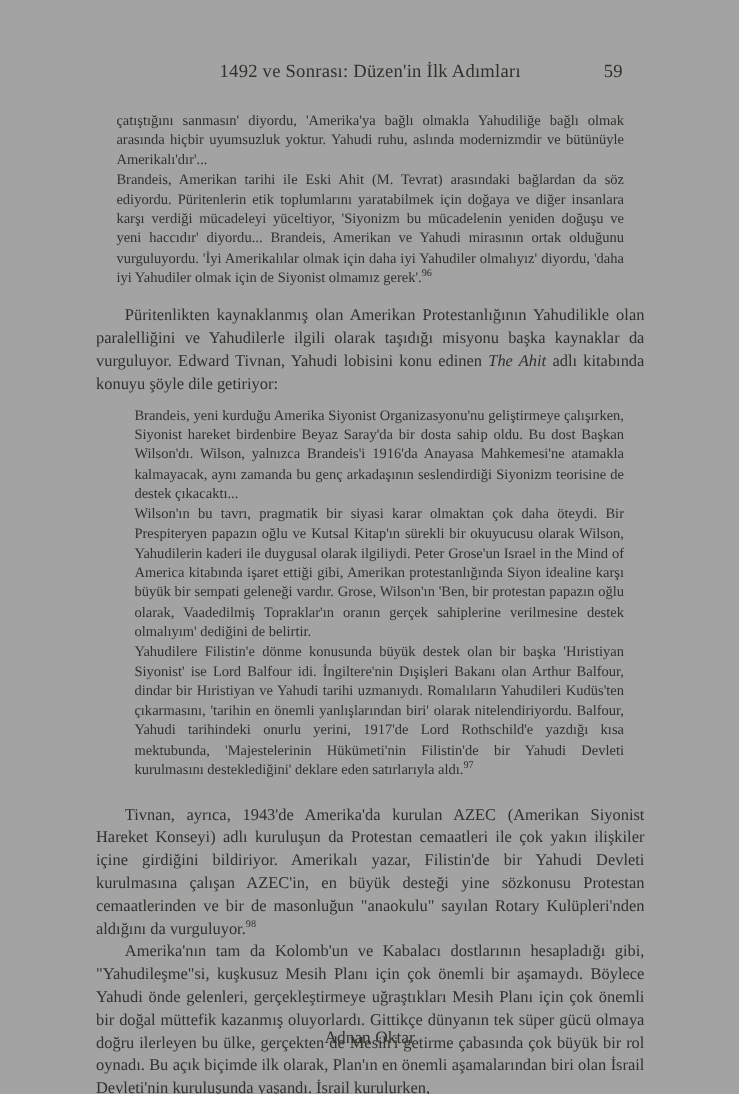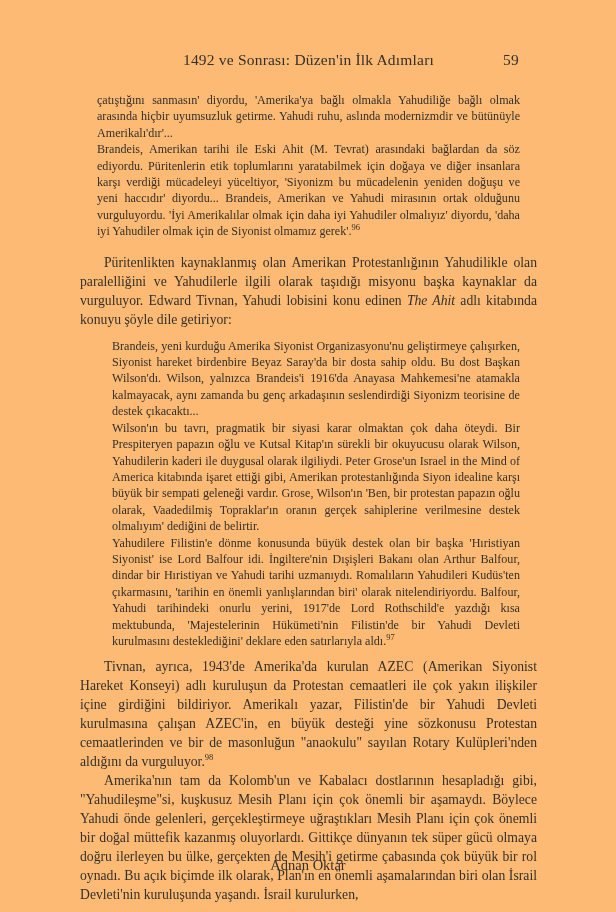--- a/index.html
+++ b/index.html
@@ -2,21 +2,21 @@
 <html lang="tr"><head>
 <meta charset="utf-8">
 <style>
   html, body { margin: 0; padding: 0; background: #e9e7e2; }
   .page {
     position: relative;
     width: 616px;
     height: 912px;
     margin: 0 auto;
     box-sizing: border-box;
-    background: #fdba74;
+    background: #a3a3a3;
     color: #33302b;
     font-family: "Liberation Serif", "DejaVu Serif", serif;
     padding: 50px 79px 0 80px;
     overflow: hidden;
   }
   .header {
     position: relative;
     text-align: center;
     font-size: 15.5px;
     line-height: 20px;
@@ -37,21 +37,21 @@
   .bq p { margin: 0; }
   .body-par {
     margin: 0;
     font-size: 13.7px;
     line-height: 19px;
     text-align: justify;
     text-indent: 24px;
   }
   .mt-a { margin-top: 13px; }
   .mt-b { margin-top: 9px; margin-left: 32px; }
-  .mt-c { margin-top: 8px; }
+  .mt-c { margin-top: 20px; }
   sup.fn {
     font-size: 8.5px;
     line-height: 0;
     vertical-align: super;
   }
   em.book-title { font-style: italic; }
   .footer {
     position: absolute;
     left: 0;
     right: 0;
@@ -64,21 +64,21 @@
 <body>
 
 <div class="page">
 
   <div class="header">
     <span class="title">1492 ve Sonrası: Düzen'in İlk Adımları</span>
     <span class="pagenum">59</span>
   </div>
 
   <div class="bq">
-    <p>çatıştığını sanmasın' diyordu, 'Amerika'ya bağlı olmakla Yahudiliğe bağlı olmak arasında hiçbir uyumsuzluk getirme. Yahudi ruhu, aslında modernizmdir ve bütünüyle Amerikalı'dır'...</p>
+    <p>çatıştığını sanmasın' diyordu, 'Amerika'ya bağlı olmakla Yahudiliğe bağlı olmak arasında hiçbir uyumsuzluk yoktur. Yahudi ruhu, aslında modernizmdir ve bütünüyle Amerikalı'dır'...</p>
     <p><span>Brandeis, Amerikan tarihi ile Eski Ahit (M. Tevrat) arasındaki bağlardan da söz ediyordu. Püritenlerin etik toplumlarını yaratabilmek için doğaya ve diğer insanlara karşı verdiği mücadeleyi yüceltiyor, 'Siyonizm bu mücadelenin yeniden doğuşu ve yeni haccıdır' diyordu... Brandeis, Amerikan ve Yahudi mirasının ortak olduğunu vurguluyordu. 'İyi Amerikalılar olmak için daha iyi Yahudiler olmalıyız' diyordu, 'daha iyi Yahudiler olmak için de Siyonist olmamız gerek'.</span><sup class="fn">96</sup></p>
   </div>
 
   <p class="body-par mt-a"><span>Püritenlikten kaynaklanmış olan Amerikan Protestanlığının Yahudilikle olan paralelliğini ve Yahudilerle ilgili olarak taşıdığı misyonu başka kaynaklar da vurguluyor. Edward Tivnan, Yahudi lobisini konu edinen </span><em class="book-title">The Ahit</em><span> adlı kitabında konuyu şöyle dile getiriyor:</span></p>
 
   <div class="bq mt-b">
     <p>Brandeis, yeni kurduğu Amerika Siyonist Organizasyonu'nu geliştirmeye çalışırken, Siyonist hareket birdenbire Beyaz Saray'da bir dosta sahip oldu. Bu dost Başkan Wilson'dı. Wilson, yalnızca Brandeis'i 1916'da Anayasa Mahkemesi'ne atamakla kalmayacak, aynı zamanda bu genç arkadaşının seslendirdiği Siyonizm teorisine de destek çıkacaktı...</p>
     <p>Wilson'ın bu tavrı, pragmatik bir siyasi karar olmaktan çok daha öteydi. Bir Prespiteryen papazın oğlu ve Kutsal Kitap'ın sürekli bir okuyucusu olarak Wilson, Yahudilerin kaderi ile duygusal olarak ilgiliydi. Peter Grose'un Israel in the Mind of America kitabında işaret ettiği gibi, Amerikan protestanlığında Siyon idealine karşı büyük bir sempati geleneği vardır. Grose, Wilson'ın 'Ben, bir protestan papazın oğlu olarak, Vaadedilmiş Topraklar'ın oranın gerçek sahiplerine verilmesine destek olmalıyım' dediğini de belirtir.</p>
     <p><span>Yahudilere Filistin'e dönme konusunda büyük destek olan bir başka 'Hıristiyan Siyonist' ise Lord Balfour idi. İngiltere'nin Dışişleri Bakanı olan Arthur Balfour, dindar bir Hıristiyan ve Yahudi tarihi uzmanıydı. Romalıların Yahudileri Kudüs'ten çıkarmasını, 'tarihin en önemli yanlışlarından biri' olarak nitelendiriyordu. Balfour, Yahudi tarihindeki onurlu yerini, 1917'de Lord Rothschild'e yazdığı kısa mektubunda, 'Majestelerinin Hükümeti'nin Filistin'de bir Yahudi Devleti kurulmasını desteklediğini' deklare eden satırlarıyla aldı.</span><sup class="fn">97</sup></p>
   </div>

